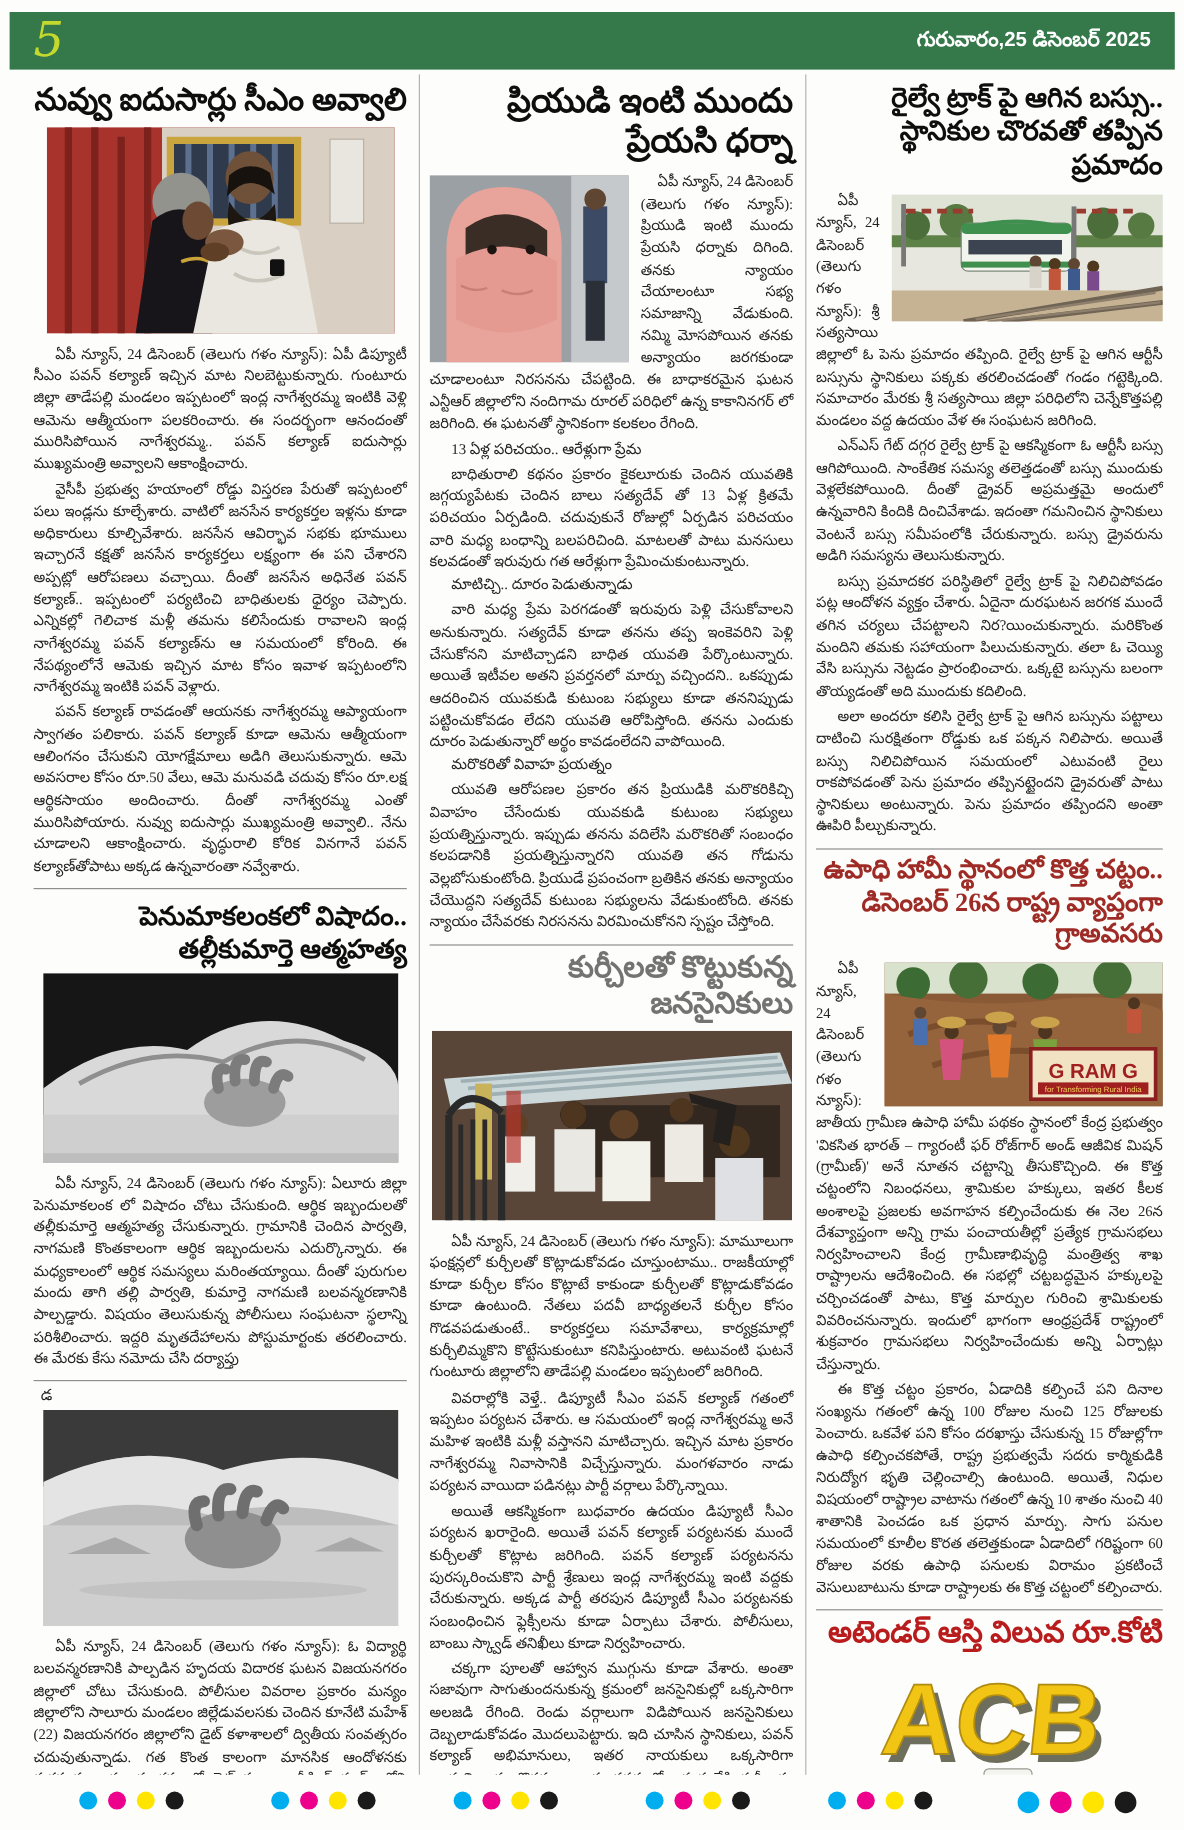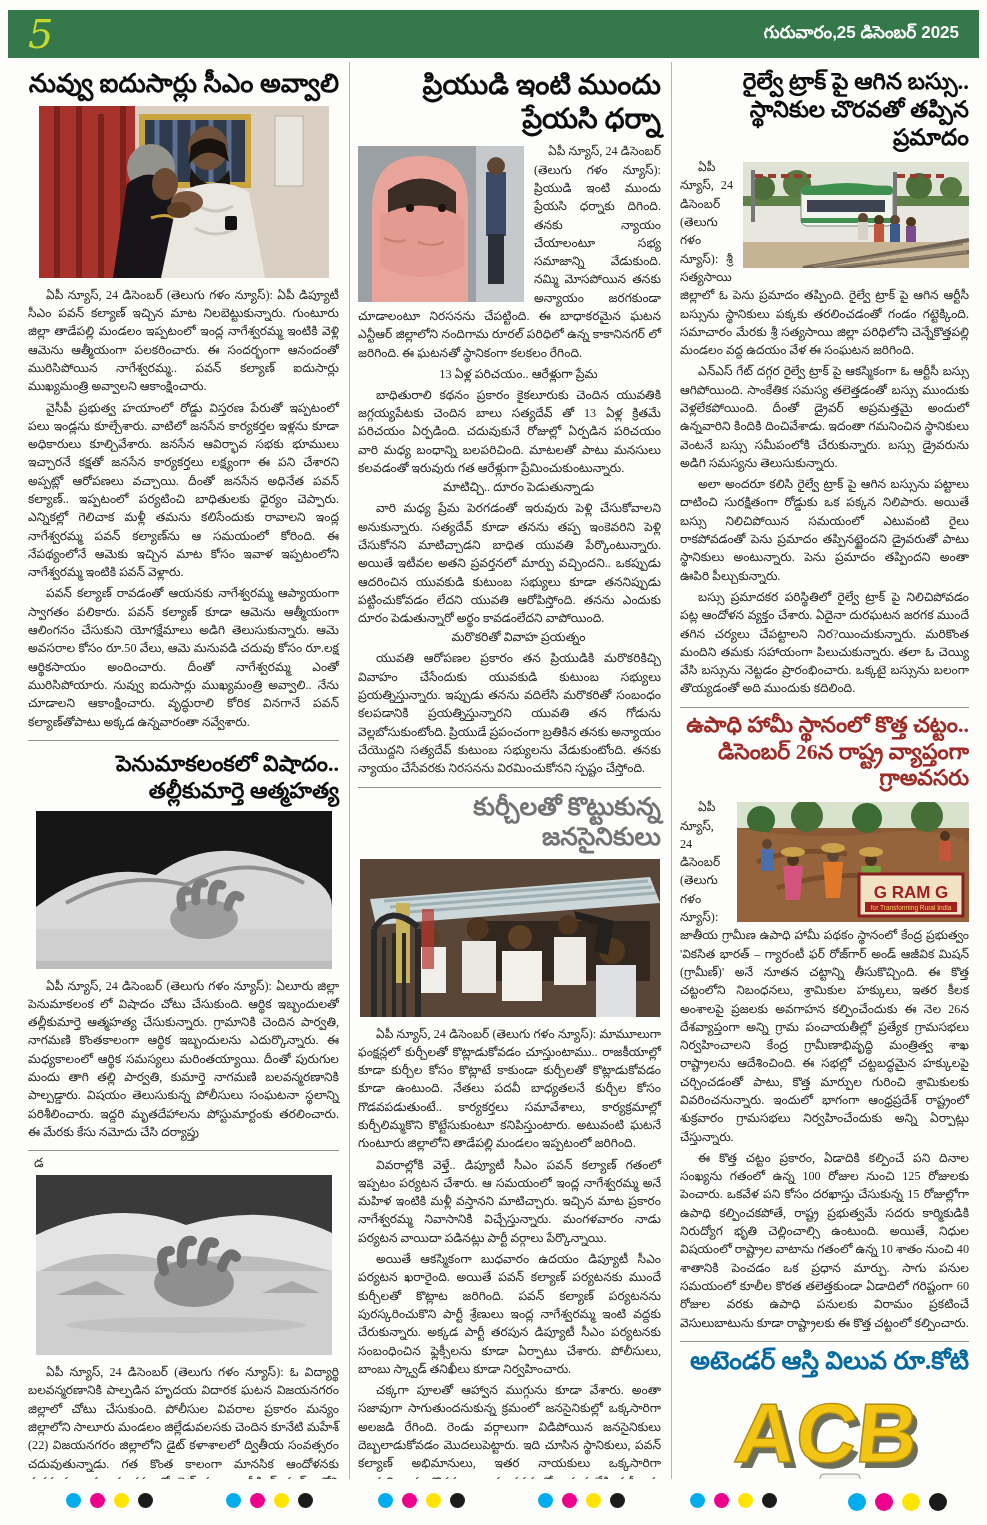--- a/index.html
+++ b/index.html
@@ -12,24 +12,24 @@
   .content{position:absolute;top:62px;left:20px;right:8px;bottom:46px;display:flex;}
   .col{box-sizing:border-box;padding:2px 10px 0 8px;overflow:hidden;}
   .c1{width:330px;border-right:1px solid #b3b3b3;}
   .c2{width:322px;border-right:1px solid #b3b3b3;}
   .c3{flex:1;}
   .hl{font-weight:bold;text-align:right;line-height:1.22;color:#0e0e0e;margin:4px 0 6px;}
   .hl1{font-size:26px;}
   .hl2{font-size:22px;margin-top:10px;}
   .hlsub{font-size:14.5px;font-weight:bold;text-align:center;margin:2px 0 8px;}
   .hl-red{color:#9e2b25;}
-  .hl-blue{color:#0369a1;}
+  .hl-blue{color:#b91c1c;}
   .hl-navy{color:#737373;}
   .para{font-size:12.2px;line-height:1.5;text-align:justify;text-indent:18px;margin:0 0 3px;color:#222;}
-  .subh{font-size:12.4px;margin:2px 0 2px 18px;color:#222;text-align:center;}
+  .subh{font-size:12.4px;margin:2px 0 2px 18px;color:#222;}
   .rule{border:none;border-top:1px solid #8f8f8f;margin:9px 0 4px;}
   .photo{display:block;margin:2px auto 8px;}
   .fl{float:left;margin:4px 10px 4px 0;}
   .fr{float:right;margin:4px 0 4px 10px;}
   .clear{clear:both;}
   .stray{font-size:13px;margin-left:6px;}
   .dots{position:absolute;bottom:12px;left:0;right:0;height:20px;}
   .dgrp{position:absolute;display:flex;align-items:center;}
   .dot{width:15px;height:15px;border-radius:50%;margin-right:9px;}
   .dgrp.big .dot{width:18px;height:18px;}
@@ -198,22 +198,22 @@
           <rect x="163" y="64" width="10" height="18" fill="#7a4a8c"></rect>
       </g>
       <path d="M0 80 h226 v26 h-226 Z" fill="#c5b393"></path>
       <path d="M60 106 L226 78 M92 106 L226 90" stroke="#6f6354" stroke-width="4"></path>
       <path d="M70 104 l150 -22 M80 106 l144 -16" stroke="#8d7f6c" stroke-width="2"></path>
     </svg>
 
     <p class="para">ఏపీ న్యూస్, 24 డిసెంబర్ (తెలుగు గళం న్యూస్): శ్రీ సత్యసాయి జిల్లాలో ఓ పెను ప్రమాదం తప్పింది. రైల్వే ట్రాక్ పై ఆగిన ఆర్టీసీ బస్సును స్థానికులు పక్కకు తరలించడంతో గండం గట్టెక్కింది. సమాచారం మేరకు శ్రీ సత్యసాయి జిల్లా పరిధిలోని చెన్నేకొత్తపల్లి మండలం వద్ద ఉదయం వేళ ఈ సంఘటన జరిగింది.</p>
     <div class="clear"></div>
     <p class="para">ఎన్ఎస్ గేట్ దగ్గర రైల్వే ట్రాక్ పై ఆకస్మికంగా ఓ ఆర్టీసీ బస్సు ఆగిపోయింది. సాంకేతిక సమస్య తలెత్తడంతో బస్సు ముందుకు వెళ్లలేకపోయింది. దీంతో డ్రైవర్ అప్రమత్తమై అందులో ఉన్నవారిని కిందికి దించివేశాడు. ఇదంతా గమనించిన స్థానికులు వెంటనే బస్సు సమీపంలోకి చేరుకున్నారు. బస్సు డ్రైవరును అడిగి సమస్యను తెలుసుకున్నారు.</p>
+    <p class="para">బస్సు ప్రమాదకర పరిస్థితిలో రైల్వే ట్రాక్ పై నిలిచిపోవడం పట్ల ఆందోళన వ్యక్తం చేశారు. ఏదైనా దురఘటన జరగక ముందే తగిన చర్యలు చేపట్టాలని నిర?యించుకున్నారు. మరికొంత మందిని తమకు సహాయంగా పిలుచుకున్నారు. తలా ఓ చెయ్యి వేసి బస్సును నెట్టడం ప్రారంభించారు. ఒక్కటై బస్సును బలంగా తొయ్యడంతో అది ముందుకు కదిలింది.</p>
     <p class="para">అలా అందరూ కలిసి రైల్వే ట్రాక్ పై ఆగిన బస్సును పట్టాలు దాటించి సురక్షితంగా రోడ్డుకు ఒక పక్కన నిలిపారు. అయితే బస్సు నిలిచిపోయిన సమయంలో ఎటువంటి రైలు రాకపోవడంతో పెను ప్రమాదం తప్పినట్టైందని డ్రైవరుతో పాటు స్థానికులు అంటున్నారు. పెను ప్రమాదం తప్పిందని అంతా ఊపిరి పీల్చుకున్నారు.</p>
-    <p class="para">బస్సు ప్రమాదకర పరిస్థితిలో రైల్వే ట్రాక్ పై నిలిచిపోవడం పట్ల ఆందోళన వ్యక్తం చేశారు. ఏదైనా దురఘటన జరగక ముందే తగిన చర్యలు చేపట్టాలని నిర?యించుకున్నారు. మరికొంత మందిని తమకు సహాయంగా పిలుచుకున్నారు. తలా ఓ చెయ్యి వేసి బస్సును నెట్టడం ప్రారంభించారు. ఒక్కటై బస్సును బలంగా తొయ్యడంతో అది ముందుకు కదిలింది.</p>
 
     <hr class="rule">
     <div class="hl hl1 hl-red" style="font-size:22px">ఉపాధి హామీ స్థానంలో కొత్త చట్టం.. డిసెంబర్ 26న రాష్ట్ర వ్యాప్తంగా గ్రాఅవసరు</div>
 
     <svg class="photo fr" width="232" height="120" viewBox="0 0 232 120">
       <rect width="232" height="120" fill="#8a5a36"></rect>
       <rect width="232" height="26" fill="#d8e2cd"></rect>
       <circle cx="24" cy="18" r="14" fill="#3c6b33"></circle>
         <circle cx="70" cy="14" r="16" fill="#466f38"></circle>
       <circle cx="130" cy="16" r="15" fill="#3c6b33"></circle>

